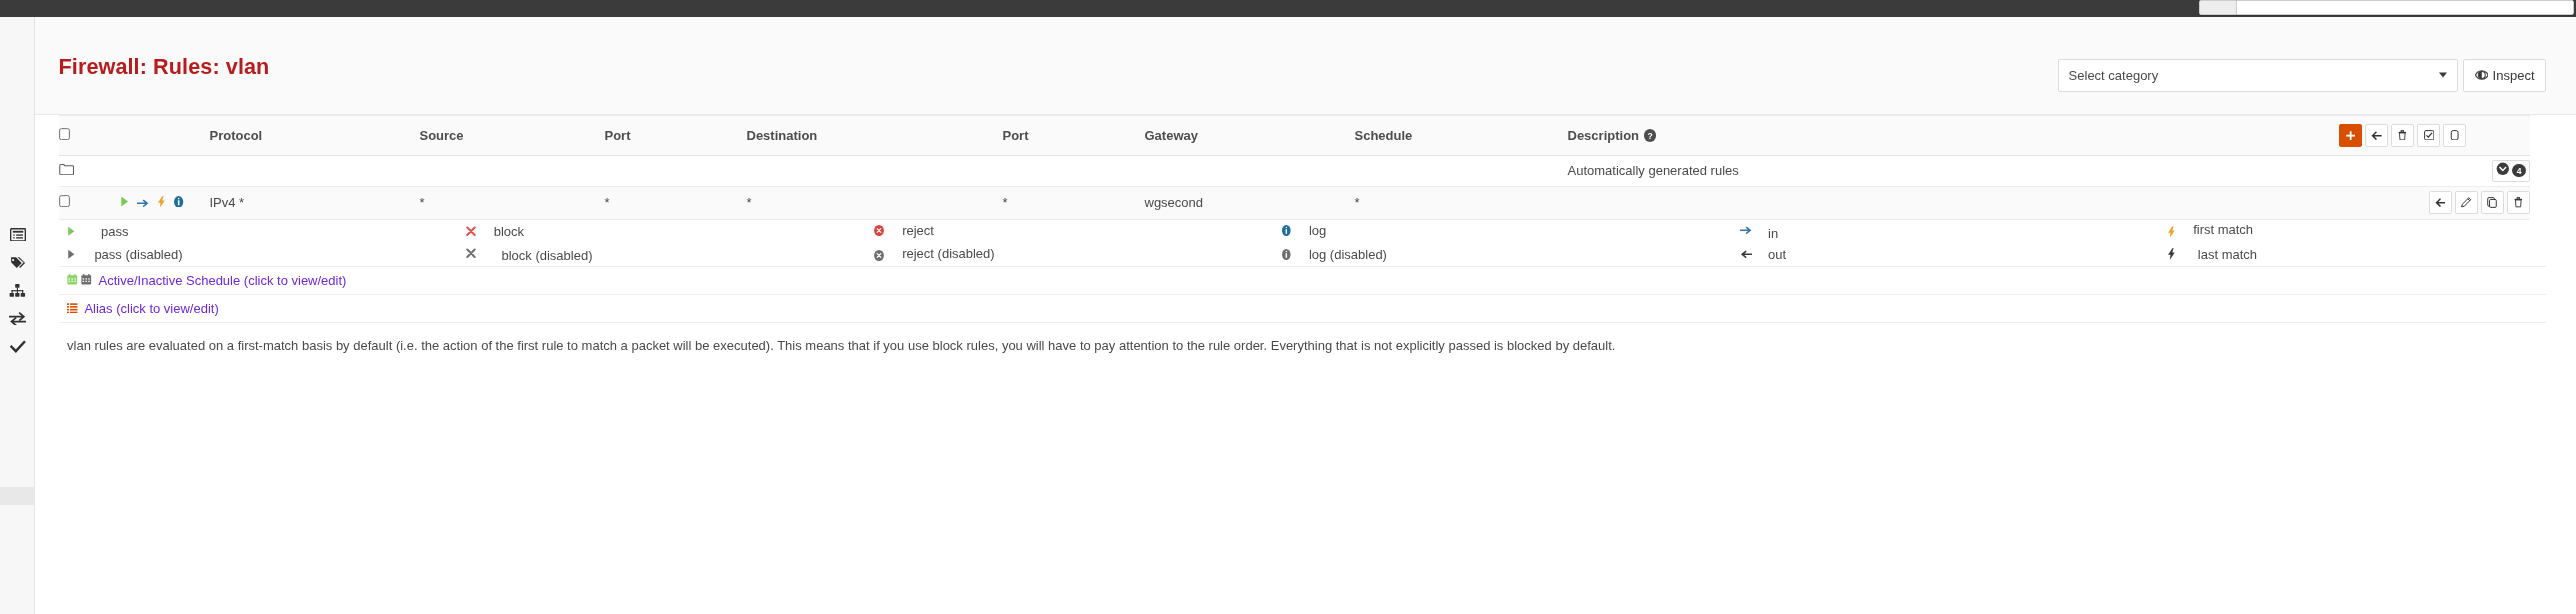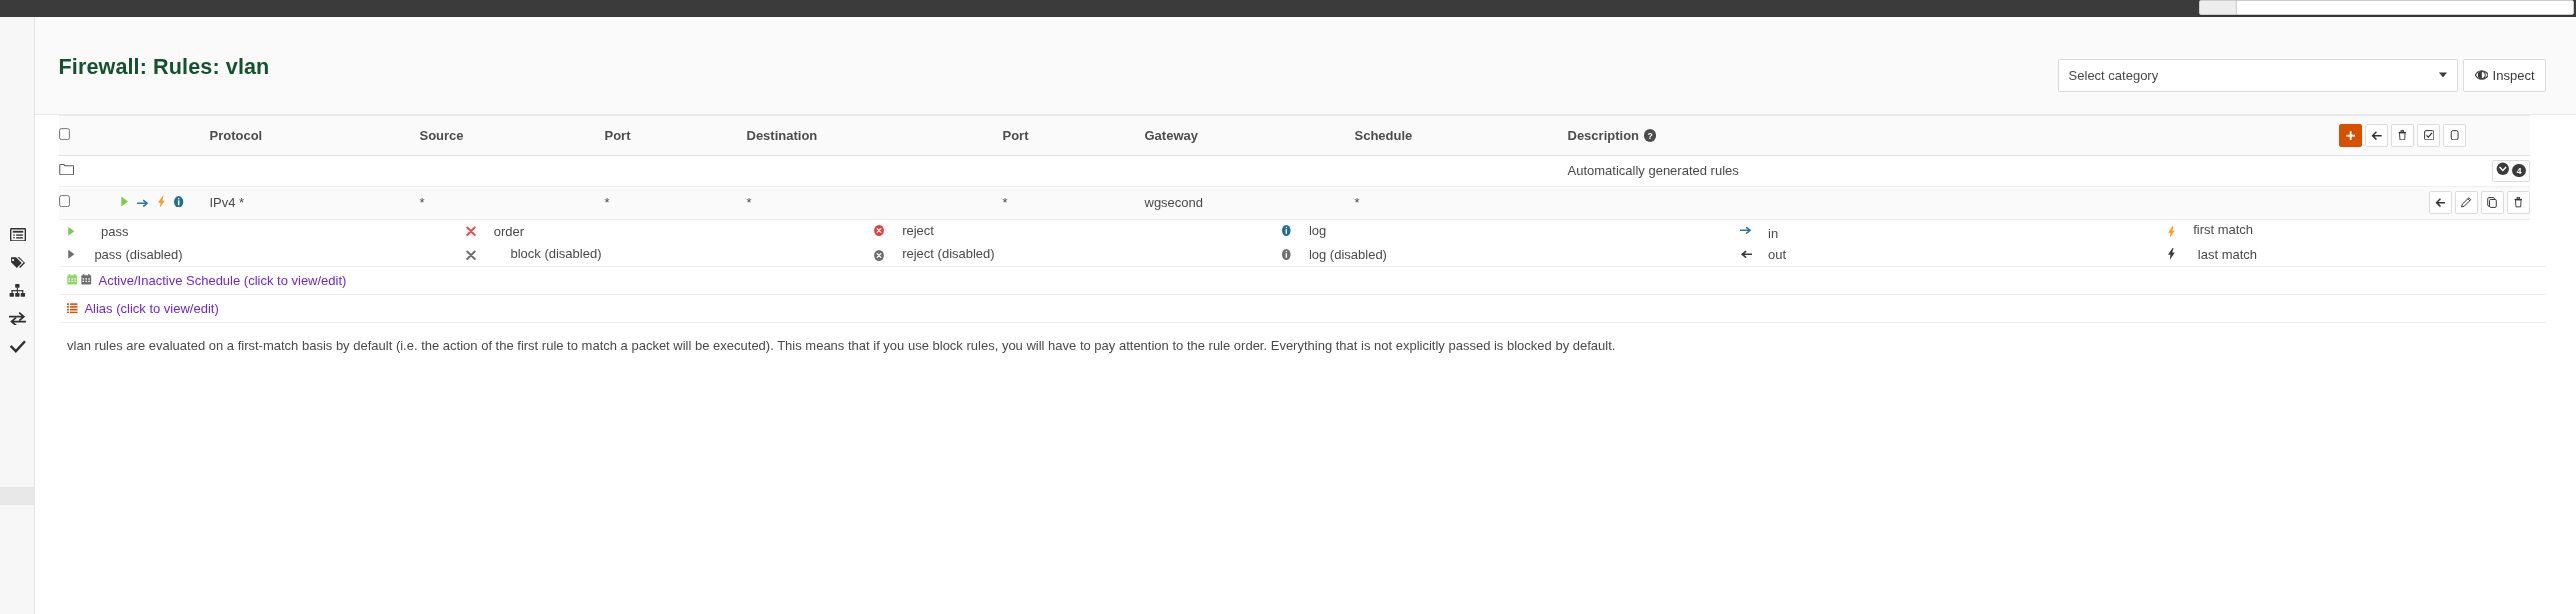--- a/index.html
+++ b/index.html
@@ -69,21 +69,21 @@
 
   
   .pagehead {
     position: relative;
     height: 98px;
     background: #fafafa;
     border-bottom: 0.6px solid #eaeaea;
   }
   .page-title {
     position: absolute; left: 23.5px; top: 37px;
-    font-size: 21.6px; font-weight: bold; color: #14532d;
+    font-size: 21.6px; font-weight: bold; color: #b91c1c;
     letter-spacing: 0.1px;
   }
   .head-right {
     position: absolute; right: 30px; top: 42px;
     display: flex; align-items: stretch;
   }
   .cat-select {
     width: 400px; height: 33px;
     background: #fff;
     border: 0.6px solid #dcdcdc;
@@ -523,21 +523,21 @@
               <span>pass</span>
             </span>
           </td>
           <td>
             <span style="display:inline-flex;align-items:center;gap:17.3px;">
               <span style="width:10px;display:inline-flex;">
                 <svg width="10" height="10.5" viewBox="0 0 16 17">
                     <path d="M2 2.5l12 12M14 2.5l-12 12" stroke="#e04f4f" stroke-width="3.2" stroke-linecap="round"></path>
                   </svg>
               </span>
-              <span>order</span>
+              <span>block</span>
             </span>
           </td>
           <td>
             <span style="display:inline-flex;align-items:center;gap:17.3px;">
               <span style="width:10.5px;display:inline-flex;">
                 <svg width="10" height="11" viewBox="0 0 16 18">
                     <ellipse cx="8" cy="9" rx="8" ry="9" fill="#e0413c"></ellipse>
                     <path d="M5 6l6 6M11 6l-6 6" stroke="#fff" stroke-width="2.1" stroke-linecap="round"></path>
                   </svg>
               </span>
@@ -582,21 +582,21 @@
             <span style="display:inline-flex;align-items:center;gap:17.3px;padding-left:8.6px;">
               <span style="width:10px;display:inline-flex;">
                 <svg width="8.6" height="10.5" viewBox="0 0 14 17">
                     <path d="M2 1l10 7.5L2 16V1z" fill="#6e6e6e"></path>
                   </svg>
               </span>
               <span>pass (disabled)</span>
             </span>
           </td>
           <td>
-            <span style="display:inline-flex;align-items:flex-end;gap:34px;">
+            <span style="display:inline-flex;align-items:flex-start;gap:25px;">
               <span style="width:10px;display:inline-flex;">
                 <svg width="10" height="10.5" viewBox="0 0 16 17">
                     <path d="M2 2.5l12 12M14 2.5l-12 12" stroke="#6e6e6e" stroke-width="3.2" stroke-linecap="round"></path>
                   </svg>
               </span>
               <span>block (disabled)</span>
             </span>
           </td>
           <td>
             <span style="display:inline-flex;align-items:flex-end;gap:17.3px;">

